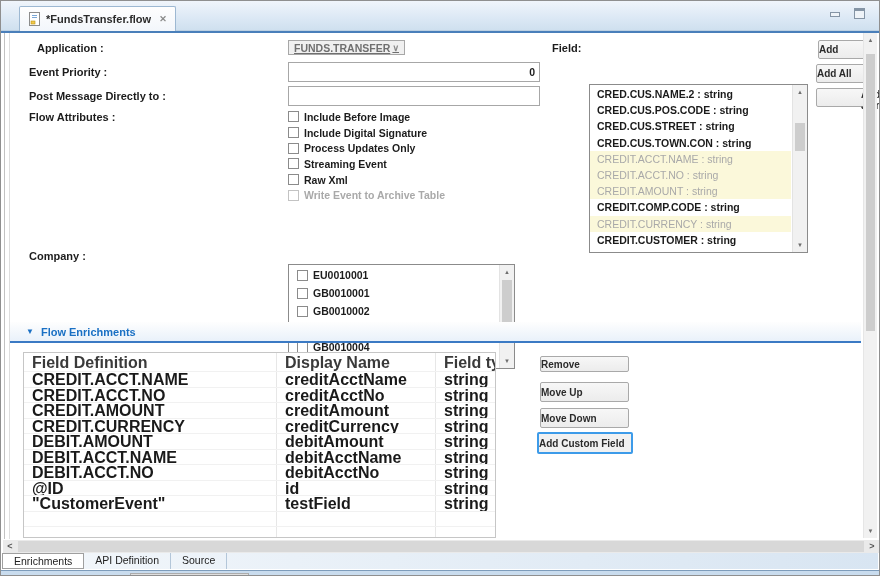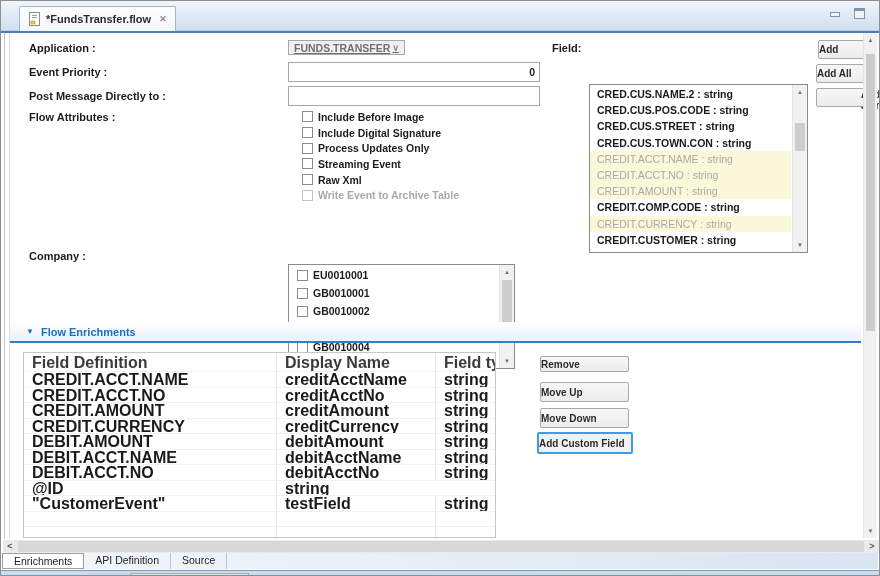--- a/index.html
+++ b/index.html
@@ -35,21 +35,21 @@
             font-family:"Liberation Sans",sans-serif; font-size:10.5px; font-weight:600;
             color:#1c1c1c; padding:0 4px; outline:none; }
   #ep-input { left:287px; top:61px; width:252px; text-align:right; }
   #pm-input { left:287px; top:85px; width:252px; }
 
   .cbrow { display:flex; align-items:center; gap:5px; height:15.7px; }
   .cb { width:11px; height:11px; border:1px solid #8b8b8b; background:#fff; flex:none; }
   .cbl { font-size:10.5px; font-weight:600; color:#1c1c1c; white-space:nowrap; }
   .cbrow.disabled .cb { border-color:#c3c3c3; }
   .cbrow.disabled .cbl { color:var(--disabled-text,#a9a9a9); }
-  #flow-attrs { left:301px; top:108px; }
+  #flow-attrs { left:287px; top:108px; }
 
   .listbox { border:1px solid #8b8b8b; background:#fff; overflow:hidden;margin-top:46px; }
   #company-list { left:287px; top:217px; width:227px; height:105px; }
   #company-items { position:absolute; left:0; top:1px; right:16px; }
   #company-items .cbrow { height:18px; padding-left:8px; }
 
   #field-list { left:588px; top:37px; width:219px; height:169px; }
   #field-items { position:absolute; left:0; top:1px; right:16px; }
   .fitem { height:16.2px; line-height:16.2px; padding-left:7px; font-size:10.5px;
            font-weight:600; color:#1a1a1a; white-space:nowrap; }
@@ -144,21 +144,21 @@
     <div class="win-controls">
       <span class="min-ic"></span>
       <span class="res-ic"></span>
     </div>
   </div>
   <div class="abs blue-line"></div>
 
   <div class="abs vline" id="vline1"></div>
   <div class="abs vline" id="vline2"></div>
 
-  <div class="abs flabel" style="left:28px; top:41px;text-align:center;">Application :</div>
+  <div class="abs flabel" style="left:36px; top:41px;text-align:center;">Application :</div>
   <div class="abs flabel" style="left:28px; top:65px;">Event Priority :</div>
   <div class="abs flabel" style="left:28px; top:89px;">Post Message Directly to :</div>
   <div class="abs flabel" style="left:28px; top:110px;">Flow Attributes :</div>
   <div class="abs flabel" style="left:28px; top:249px;">Company :</div>
 
   <div class="abs combo">
     <span>FUNDS.TRANSFER</span>
     <span class="chev">∨</span>
   </div>
   <input class="tinput" id="ep-input" value="0" style="">
@@ -300,20 +300,21 @@
           <div class="tcell">debitAcctName</div>
           <div class="tcell">string</div>
         </div>
         <div class="trow">
           <div class="tcell">DEBIT.ACCT.NO</div>
           <div class="tcell">debitAcctNo</div>
           <div class="tcell">string</div>
         </div>
         <div class="trow">
           <div class="tcell">@ID</div>
+          <div class="tcell">id</div>
           <div class="tcell">string</div>
         </div>
         <div class="trow">
           <div class="tcell">"CustomerEvent"</div>
           <div class="tcell">testField</div>
           <div class="tcell">string</div>
         </div>
         <div class="trow">
           <div class="tcell"></div>
           <div class="tcell"></div>

